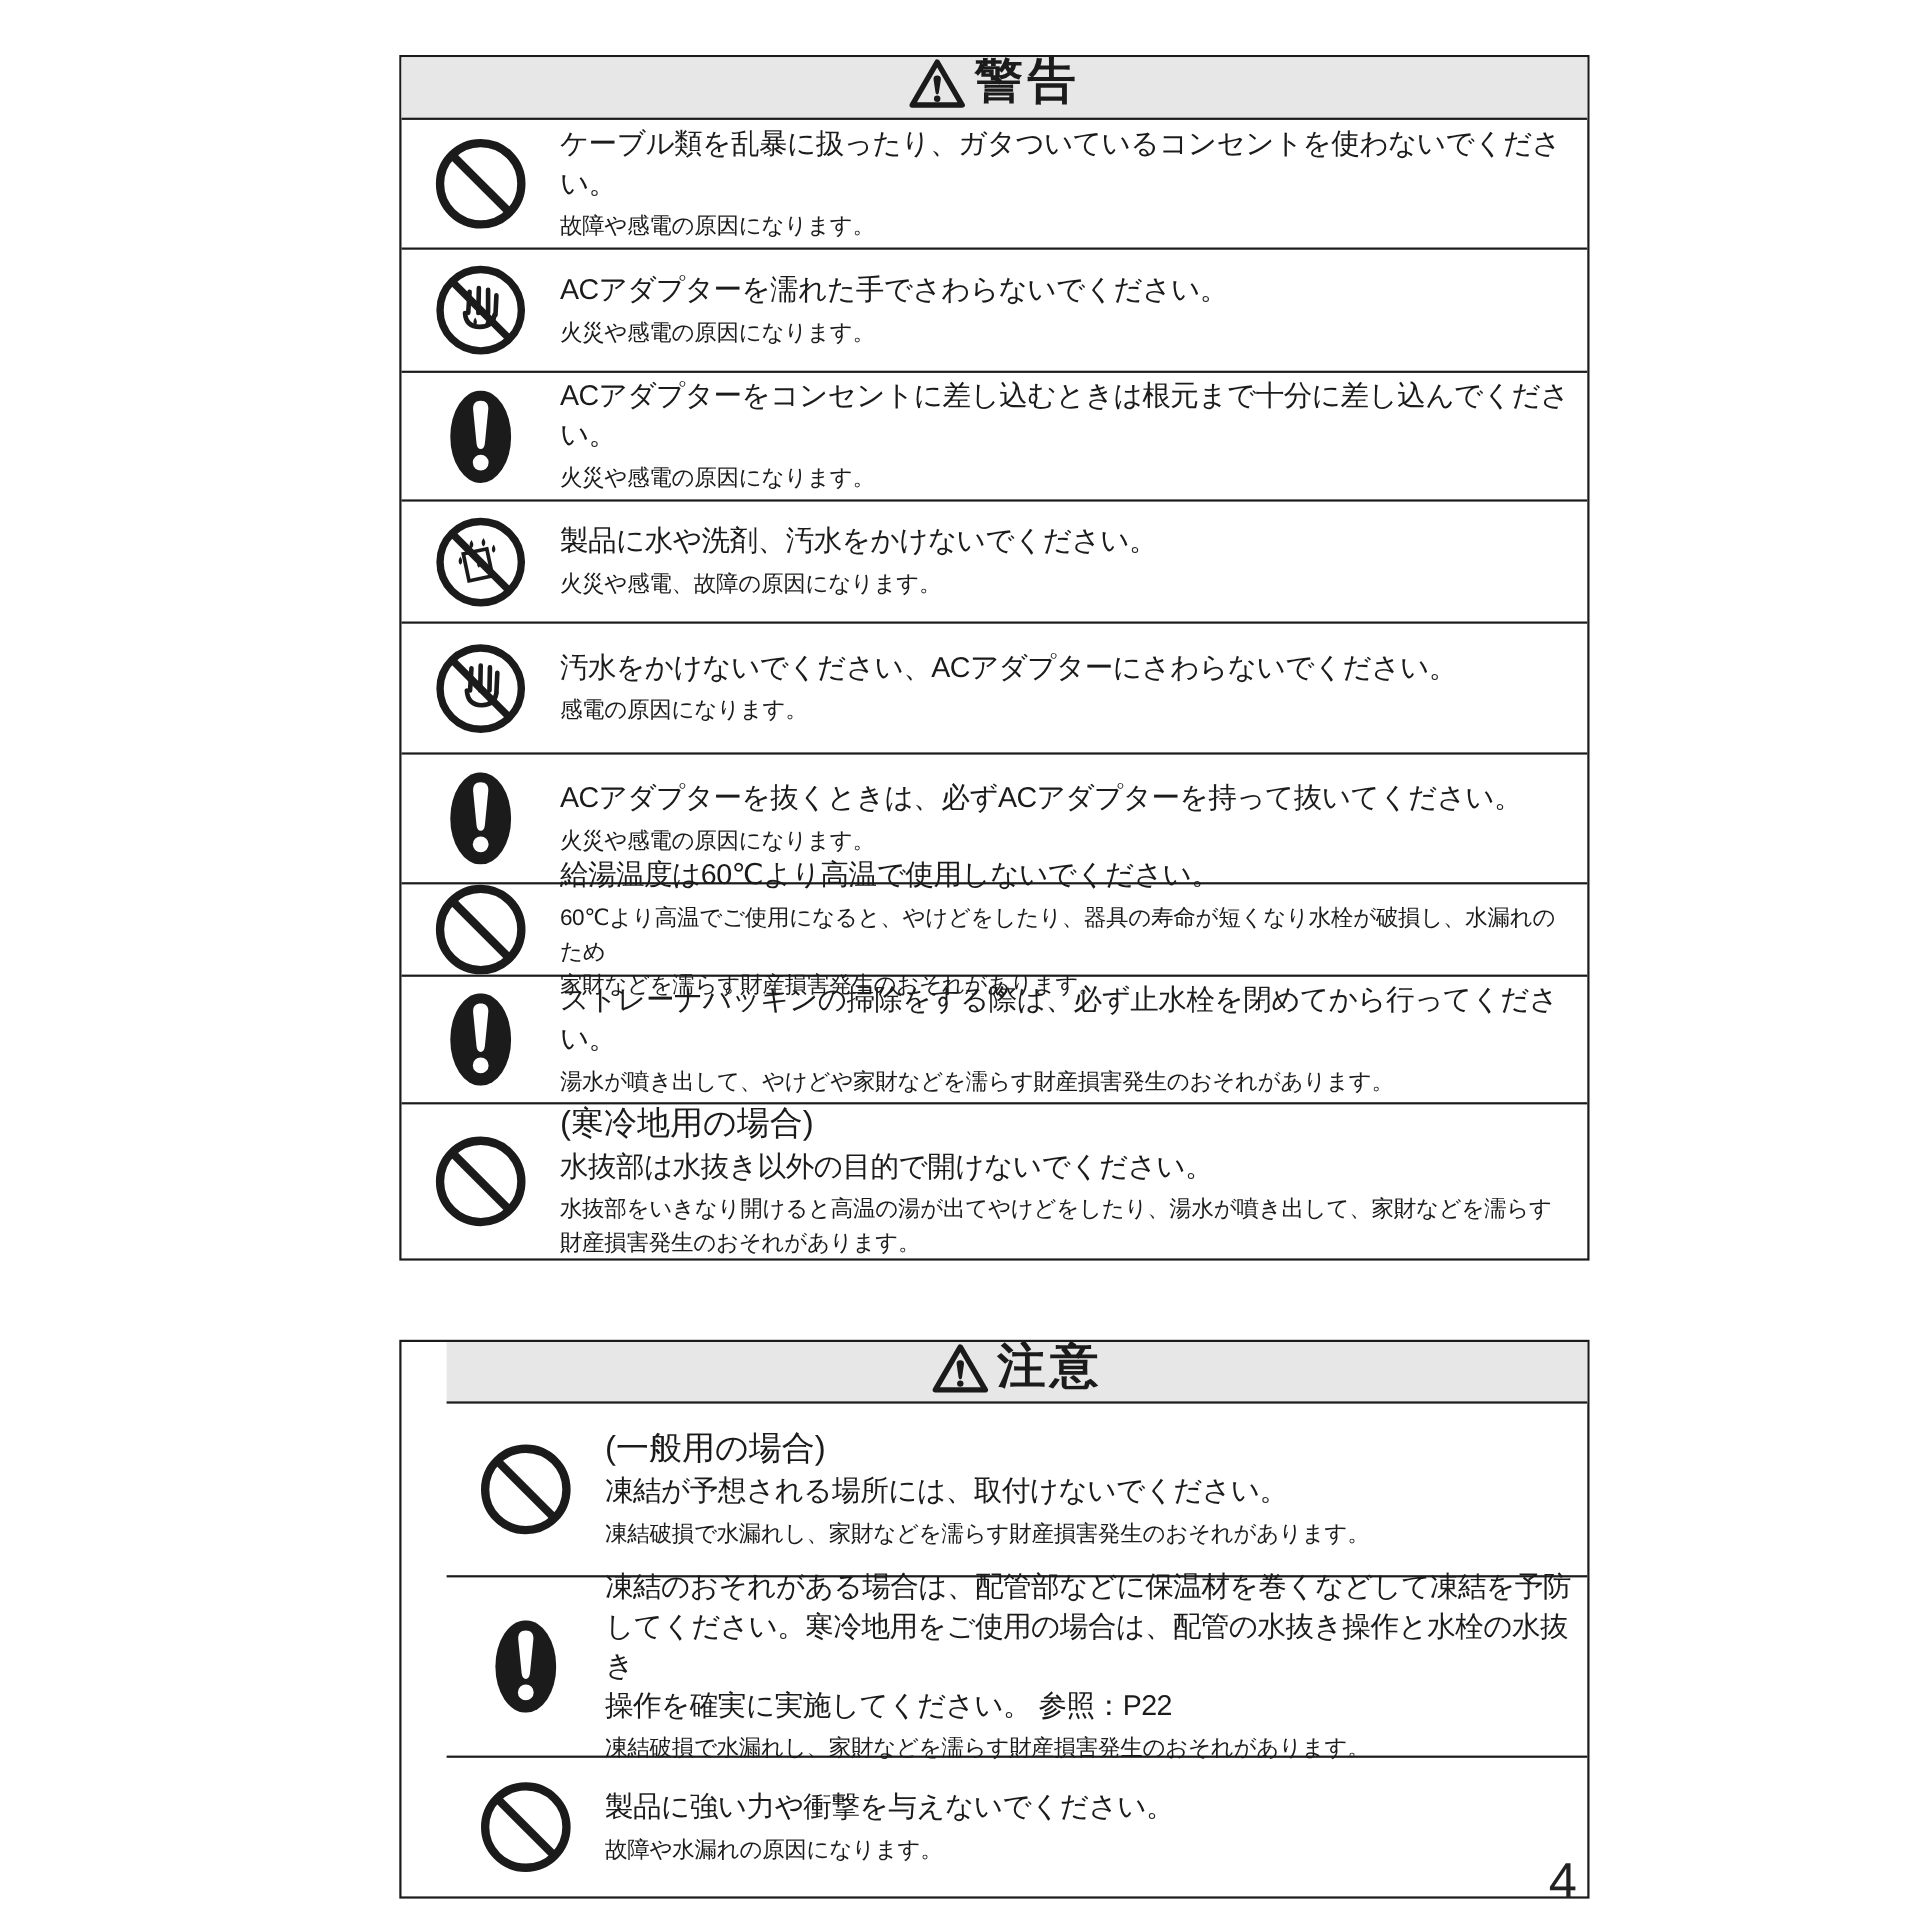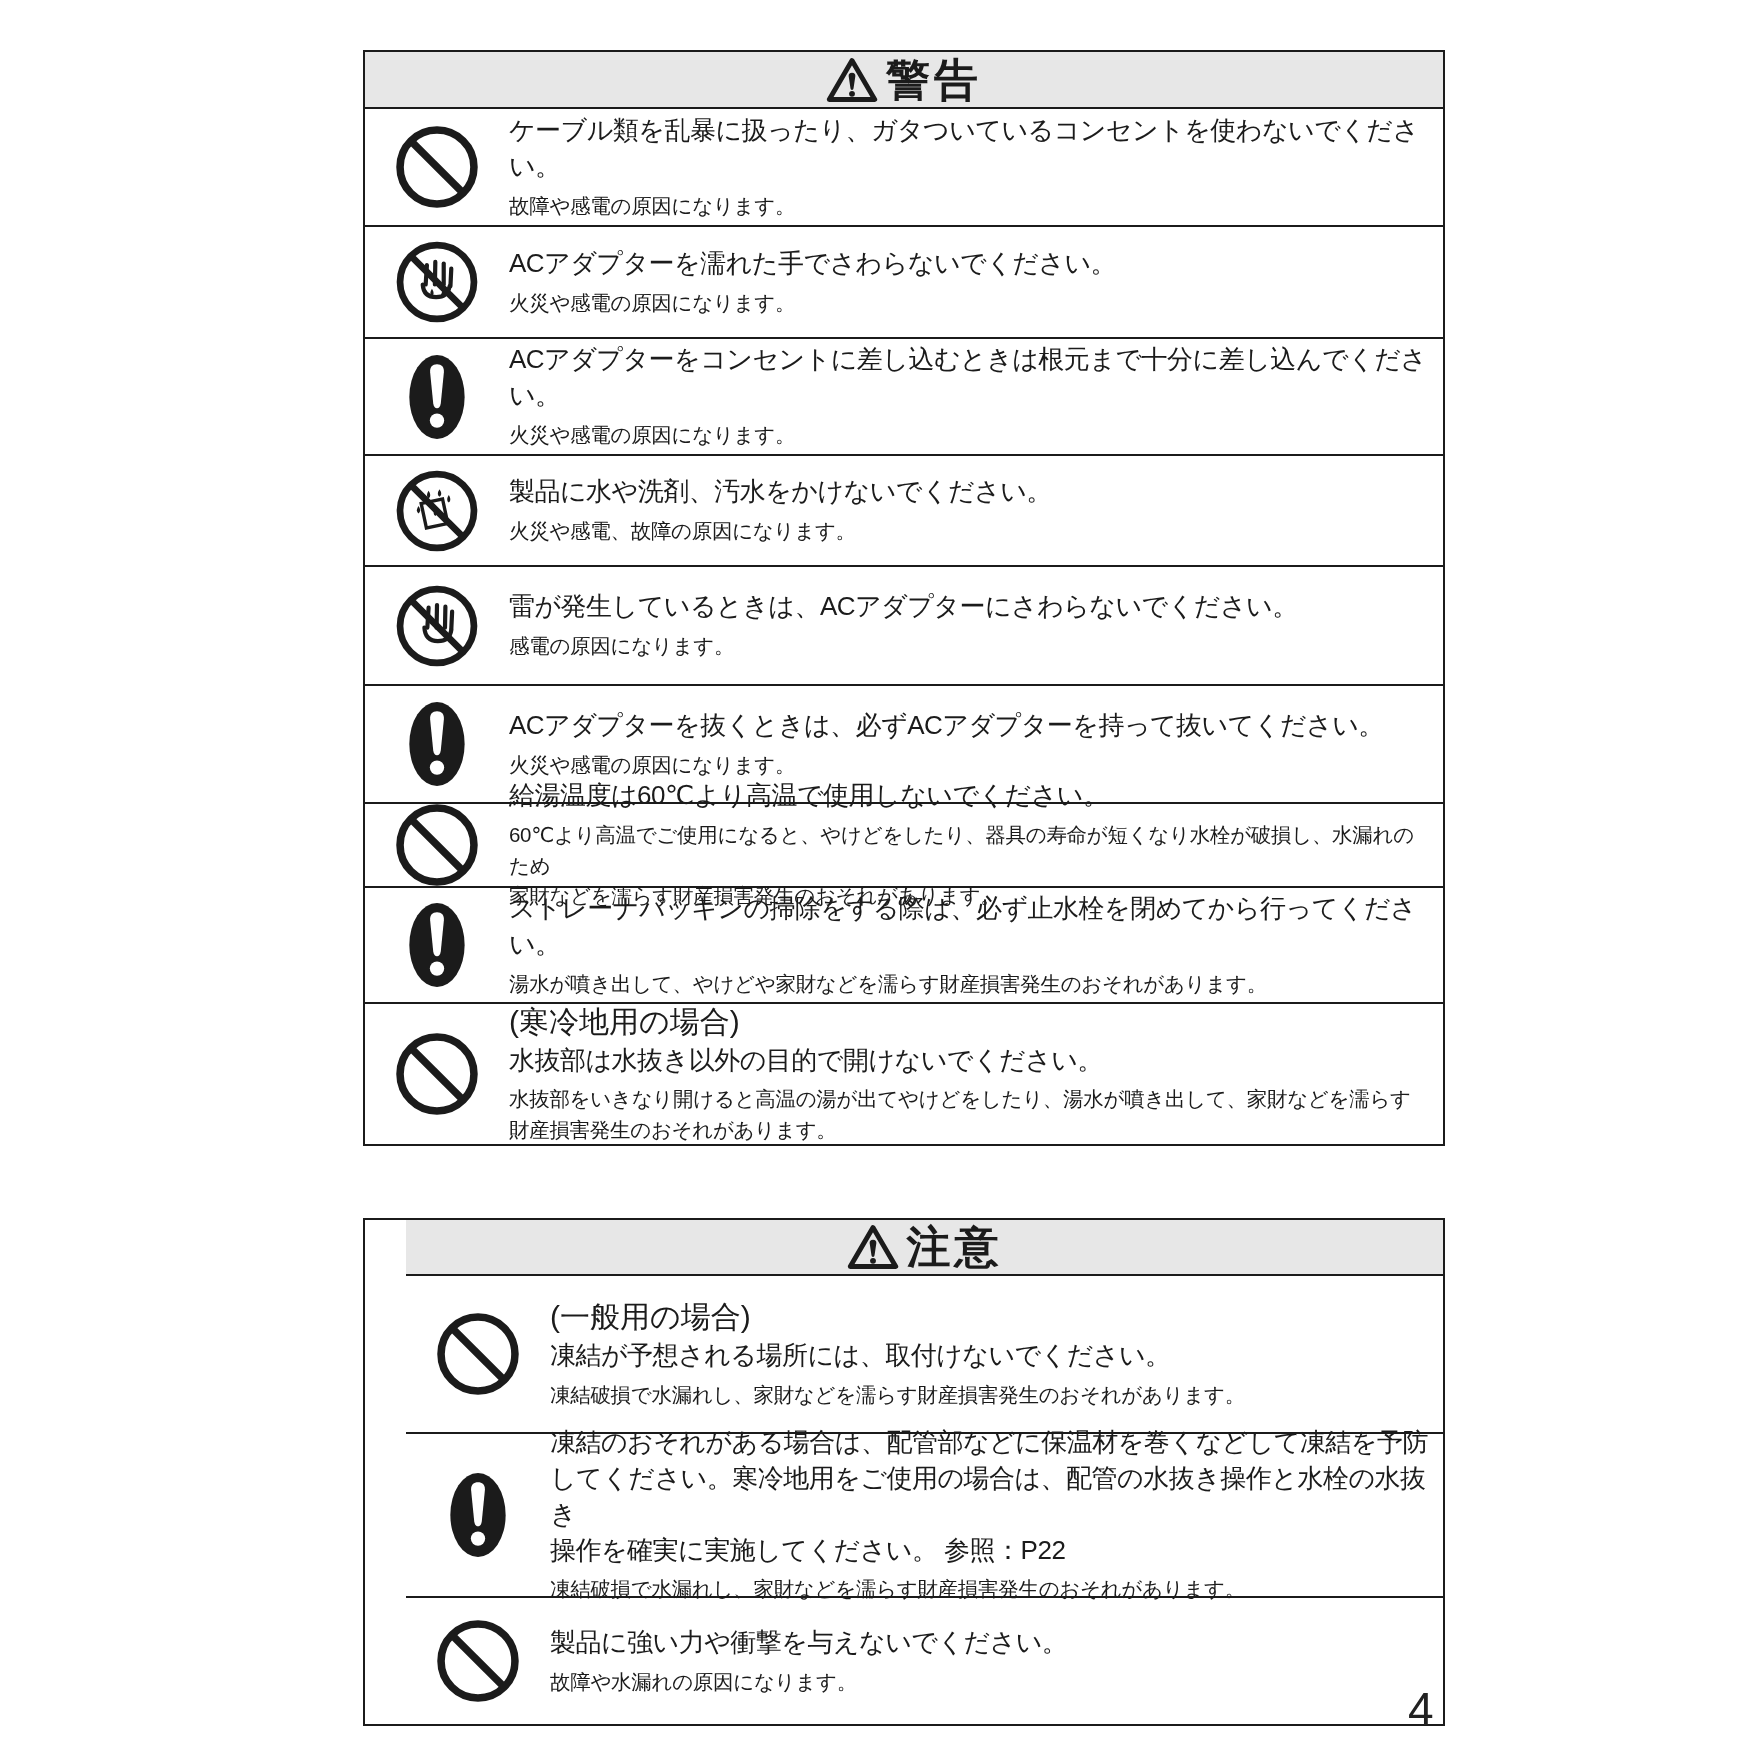--- a/index.html
+++ b/index.html
@@ -1,21 +1,21 @@
 <!DOCTYPE html>
 <html><head>
 <meta charset="utf-8">
 <style>
   html,body{margin:0;padding:0;background:#ffffff;}
   .page{position:relative;width:1754px;height:1754px;background:#fff;overflow:hidden;
         font-family:"Liberation Sans","DejaVu Sans",sans-serif;color:#1b1b1b;}
   .wtable{position:absolute;left:363px;width:1082px;border:2px solid #1b1b1b;background:#fff;box-sizing:border-box;}
   .t-warning{top:50px;}
   .t-caution{top:1218px;padding-left:41px;}
-  .thead{display:flex;align-items:center;justify-content:center;background:#e7e7e7;
+  .thead{display:flex;align-items:flex-start;justify-content:center;background:#e7e7e7;
          border-bottom:2px solid #1b1b1b;box-sizing:border-box;}
   .t-warning .thead{height:57px;}
   .t-caution .thead{height:56px;}
   .thead .tri{display:flex;align-items:center;margin-right:8px;}
   .thead .hlabel{font-size:44px;font-weight:bold;letter-spacing:4px;line-height:1;}
   .row{display:flex;align-items:center;box-sizing:border-box;padding:6px 10px 6px 28px;}
   .row + .row{border-top:2px solid #1b1b1b;}
   .icon-cell{flex:0 0 88px;display:flex;align-items:center;justify-content:center;}
   .txt{margin-left:28px;width:930px;}
   .pre{font-size:30px;line-height:1.35;white-space:pre-line;}
@@ -118,21 +118,21 @@
             <line x1="40" y1="28" x2="38.5" y2="52"></line>
             <line x1="50" y1="25" x2="49.5" y2="52"></line>
             <line x1="60" y1="27" x2="59.5" y2="52"></line>
             <line x1="68" y1="33" x2="67" y2="54"></line>
             <path d="M35 52 q1 16 16 16 q14 0 16 -13"></path>
           </g>
           <line x1="20" y1="20" x2="80" y2="80" stroke="#1b1b1b" stroke-width="8"></line>
         </svg>
       </div>
       <div class="txt">
-        <div class="title">雷が発生しているときは、ACアダプターにさわらないでください。</div>
+        <div class="title">汚水をかけないでください、ACアダプターにさわらないでください。</div>
         <div class="desc">感電の原因になります。</div>
       </div>
     </div>
 
     <div class="row" style="height:118px">
       <div class="icon-cell">
         <svg width="56" height="84" viewBox="0 0 54 82">
           <ellipse cx="27" cy="41" rx="27" ry="41" fill="#1b1b1b"></ellipse>
           <path d="M27 9 c4.5 0 7.2 2.8 6.7 8 L30.7 47 c-0.4 3.4-1.8 5-3.7 5 s-3.3-1.6-3.7-5 L20.3 17 C19.8 11.8 22.5 9 27 9 Z" fill="#fff"></path>
           <circle cx="27" cy="64" r="7" fill="#fff"></circle>

